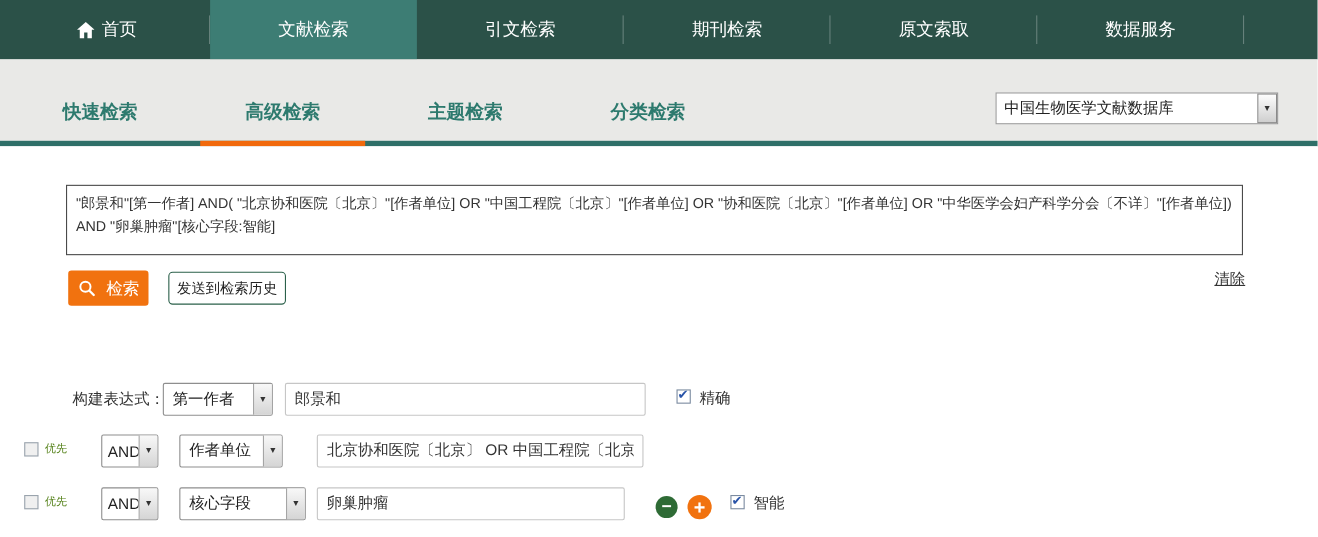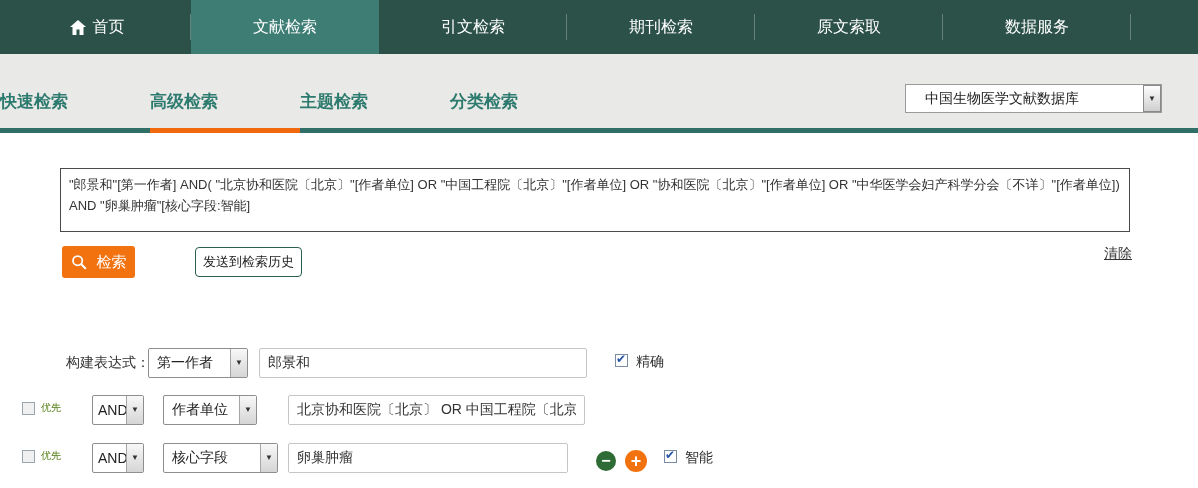--- a/index.html
+++ b/index.html
@@ -12,45 +12,45 @@
   .nav-item { position:relative; width:188px; height:54px; display:flex; align-items:center; justify-content:center;
               color:#fff; font-size:16px; cursor:pointer; gap:7px;font-family:Liberation Serif, serif; }
   .nav-item::after { content:""; position:absolute; right:0; top:14px; height:26px; width:1px; background:rgba(255,255,255,.28); }
   .nav-item.active { background:#3d7d74; }
   .nav-item.active::after { display:none; }
   .home-ico { width:16px; height:15px; display:block; }
 
   
   .subnav { position:relative; height:79px; background:#e9e9e7; border-bottom:5px solid #2f6f68; }
   .tabs { position:absolute; left:0; bottom:-5px; display:flex; height:55px; }
-  .tab { position:relative; width:150px; padding-top:12px; font-size:17px; font-weight:bold;
-         color:#2d7a6e; cursor:pointer; height:55px; }
+  .tab { position:relative; width:150px; text-align:center; padding-top:12px; font-size:17px; font-weight:bold;
+         color:#2d7a6e; cursor:pointer; height:55px;margin-left:16px; }
   .tab.active::after { content:""; position:absolute; left:0; bottom:0; width:100%; height:5px; background:#f1690c; }
 
   .db-select { position:absolute; right:36px; top:30px; width:257px; height:29px; background:#fff;
                border:1px solid #9a9a9a; display:flex; align-items:center; cursor:pointer; }
-  .db-select .sel-val { flex:1; padding-left:19px; font-size:14px; color:#222;
+  .db-select .sel-val { flex:1; padding-left:7px; font-size:14px; color:#222;
                         white-space:nowrap; overflow:hidden; }
   .arrow-btn { width:18px; height:100%; border:1px solid #8a8a8a; background:linear-gradient(#fdfdfd,#cfcfcf);
                display:flex; align-items:center; justify-content:center; flex:none; cursor:pointer; }
   .arrow-btn .arr { font-size:8px; color:#333; line-height:1; }
 
   
   .content { position:relative; width:1198px; height:355px; background:#fff; }
 
   .expr { position:absolute; left:60px; top:35px; width:1070px; height:64px; border:1px solid #4a4a4a;
           resize:none; padding:5px 8px; font-family:"Liberation Sans", sans-serif; font-size:13px;
           line-height:21px; color:#333; background:#fff; outline:none; }
 
   .btn-search { position:absolute; left:62px; top:113px; width:73px; height:32px; background:#f1720f;
                 border:none; border-radius:3px; color:#fff; font-size:15px; display:flex; align-items:center;
                 justify-content:center; gap:10px; cursor:pointer; font-family:"Liberation Sans", sans-serif; }
   .btn-history { position:absolute; left:153px; top:114px; width:107px; height:30px; background:#fff;
                  border:1px solid #2b604a; border-radius:4px; color:#222; font-size:13px; cursor:pointer;
-                 font-family:"Liberation Sans", sans-serif;margin-left:42px; }
+                 font-family:"Liberation Sans", sans-serif; }
   .clear-link { position:absolute; left:1104px; top:112px; font-size:14px; color:#333;
                 text-decoration:underline; cursor:pointer; }
 
   
   .builder-label { position:absolute; left:66px; top:221px; font-size:14px; color:#333; }
   .prio-label { position:absolute; font-size:10px; color:#4d7c0f; }
   .cb { position:absolute; width:13px; height:13px; border:1px solid #8c9aa8; background:#fbfbfb; cursor:pointer; }
   .cb[data-checked="true"] { border-color:#7b8ba0; background:#fff; }
   .cb[data-checked="true"]::after { content:"✔"; position:absolute; left:0px; top:-3px; font-size:12px; color:#2853a8; }
   .cb[data-checked="false"] { background:#f0f0f0; border-color:#9aa4ad; }

